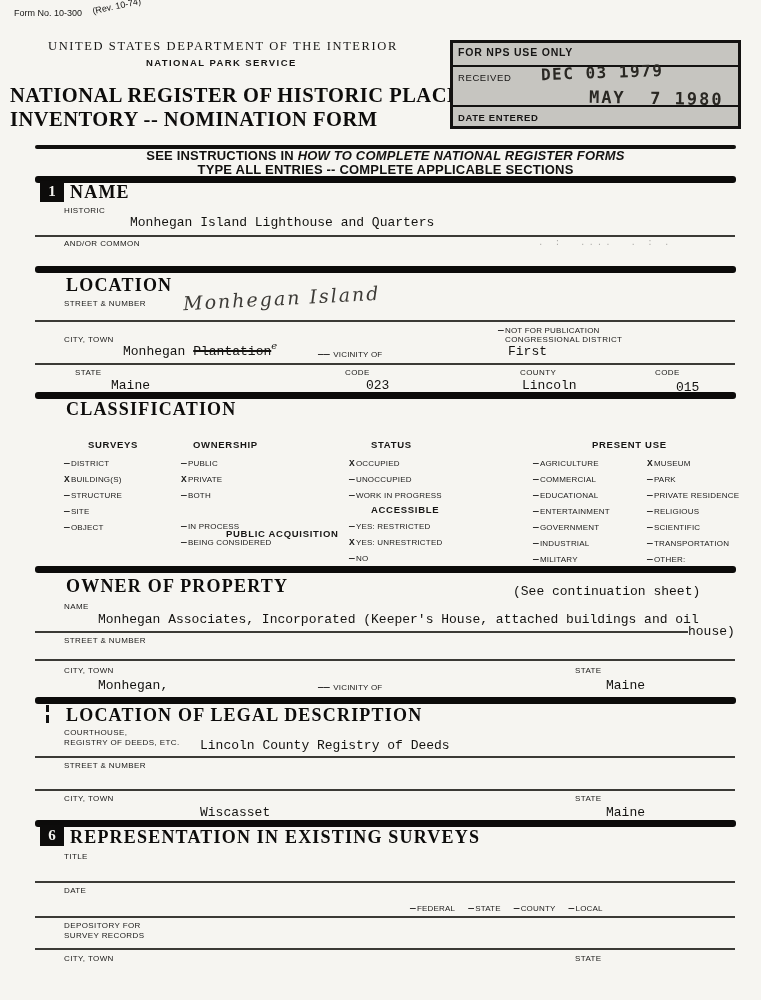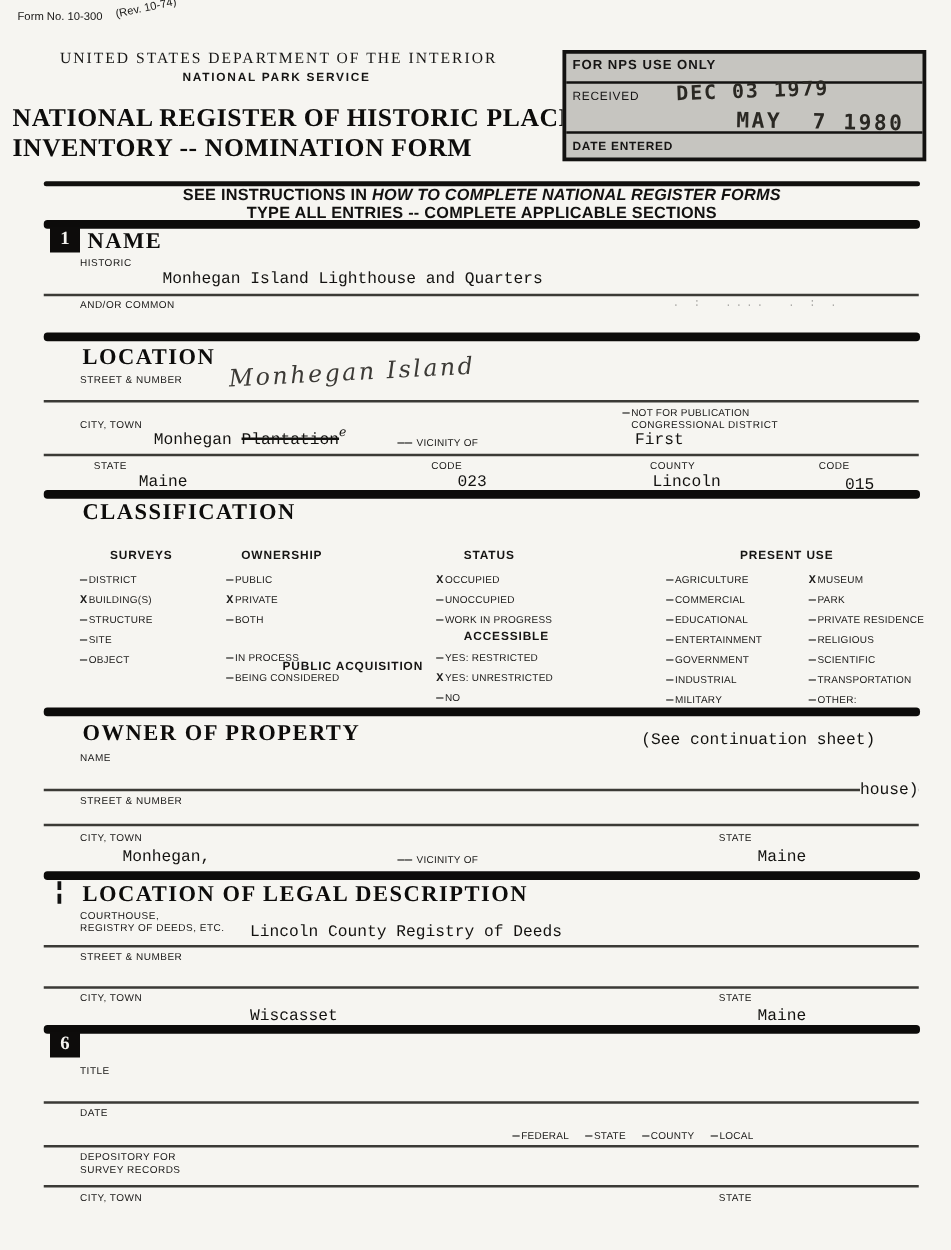--- a/index.html
+++ b/index.html
@@ -133,20 +133,21 @@
   <div class="chk" style="left:647px;top:506px;"><span class="mk">—</span><span>RELIGIOUS</span></div>
   <div class="chk" style="left:647px;top:522px;"><span class="mk">—</span><span>SCIENTIFIC</span></div>
   <div class="chk" style="left:647px;top:538px;"><span class="mk">—</span><span>TRANSPORTATION</span></div>
   <div class="chk" style="left:647px;top:554px;"><span class="mk">—</span><span>OTHER:</span></div>
 
   <div class="bar" style="top:566px;"></div>
 
   <div class="title" style="left:66px;top:576px;">OWNER OF PROPERTY</div>
   <div class="typed" style="left:513px;top:584px;">(See continuation sheet)</div>
   <div class="lbl" style="left:64px;top:602px;">NAME</div>
+  <div class="typed" style="left:98px;top:612px;">Monhegan Associates, Incorporated (Keeper's House, attached buildings and oil</div>
   <div class="hl" style="top:631px;"></div>
   <div class="typed" style="left:688px;top:624px;background:#f6f5f1;">house)</div>
   <div class="lbl" style="left:64px;top:636px;">STREET &amp; NUMBER</div>
   <div class="hl" style="top:659px;"></div>
   <div class="lbl" style="left:64px;top:666px;">CITY, TOWN</div>
   <div class="lbl" style="left:575px;top:666px;">STATE</div>
   <div class="typed" style="left:98px;top:678px;">Monhegan,</div>
   <div class="chk" style="left:318px;top:682px;"><span class="mk">——</span> <span>VICINITY OF</span></div>
   <div class="typed" style="left:606px;top:678px;">Maine</div>
   <div class="bar" style="top:697px;"></div>
@@ -160,20 +161,21 @@
   <div class="hl" style="top:756px;"></div>
   <div class="lbl" style="left:64px;top:761px;">STREET &amp; NUMBER</div>
   <div class="hl" style="top:789px;"></div>
   <div class="lbl" style="left:64px;top:794px;">CITY, TOWN</div>
   <div class="lbl" style="left:575px;top:794px;">STATE</div>
   <div class="typed" style="left:200px;top:805px;">Wiscasset</div>
   <div class="typed" style="left:606px;top:805px;">Maine</div>
   <div class="bar" style="top:820px;"></div>
 
   <div class="numbox" style="left:40px;top:825px;">6</div>
+  <div class="title" style="left:70px;top:827px;">REPRESENTATION IN EXISTING SURVEYS</div>
   <div class="lbl" style="left:64px;top:852px;">TITLE</div>
   <div class="hl" style="top:881px;"></div>
   <div class="lbl" style="left:64px;top:886px;">DATE</div>
   <div class="abs" style="left:410px;top:903px;display:flex;gap:13px;align-items:flex-end;">
     <span class="chk2"><span class="mk">—</span><span>FEDERAL</span></span>
     <span class="chk2"><span class="mk">—</span><span>STATE</span></span>
     <span class="chk2"><span class="mk">—</span><span>COUNTY</span></span>
     <span class="chk2"><span class="mk">—</span><span>LOCAL</span></span>
   </div>
   <div class="hl" style="top:916px;"></div>

